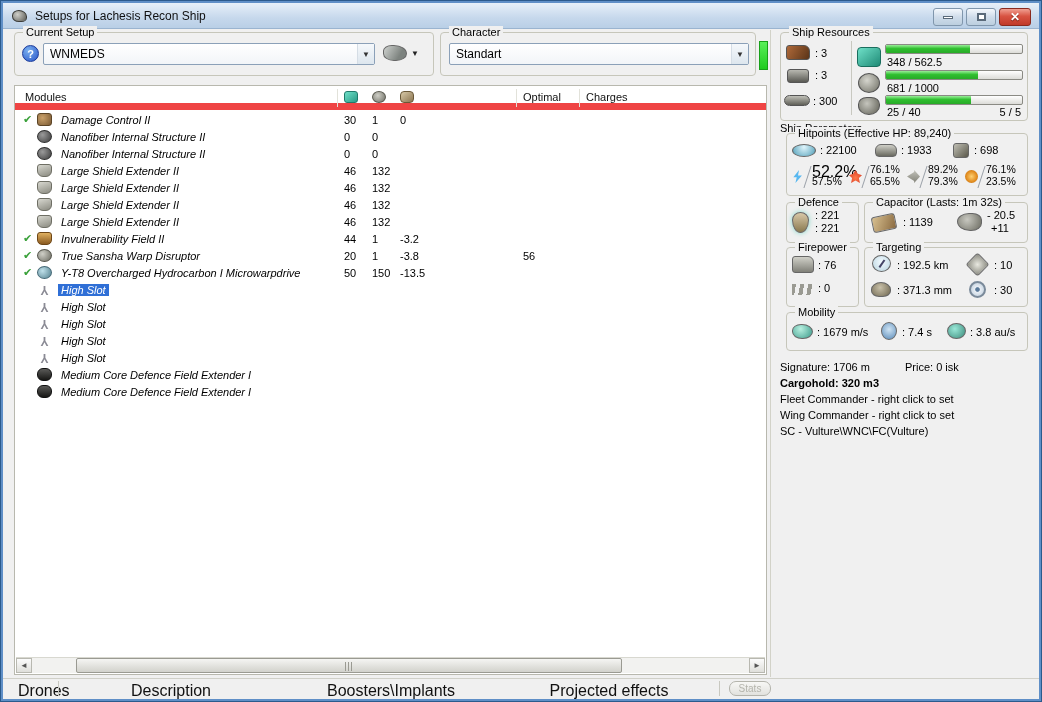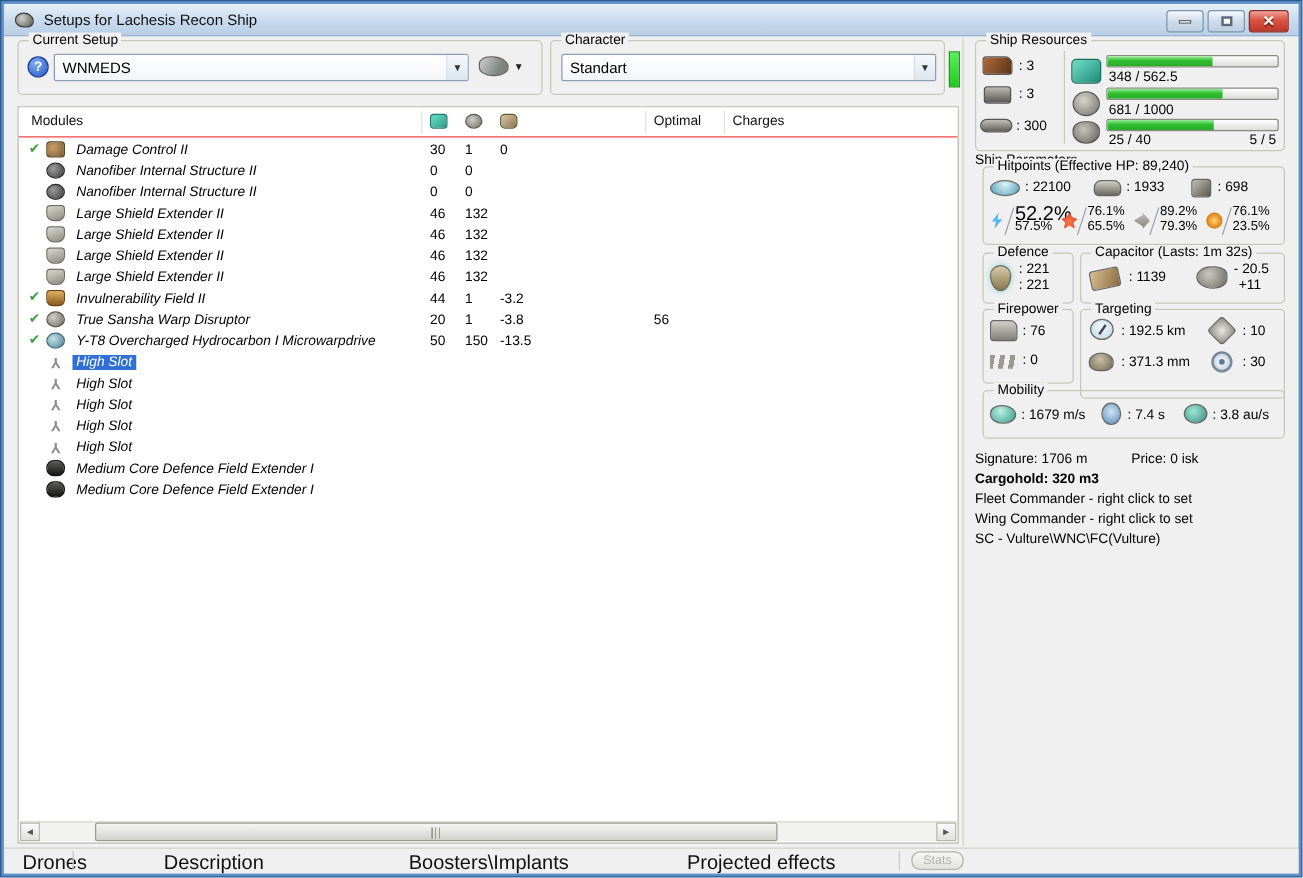--- a/index.html
+++ b/index.html
@@ -42,21 +42,21 @@
   .shipbtn { position:absolute; display:flex; align-items:center; gap:4px; }
   .ship-tool-icon { width:24px; height:16px; border-radius:40% 60% 50% 50%;
     background:linear-gradient(120deg,#cfd2cf,#7d837f 70%); border:1px solid #666; }
   .dd-arrow { font-size:8px; color:#222; }
   .char-indicator { position:absolute; left:759px; top:41px; width:9px; height:29px;
     background:linear-gradient(#5af05a,#1ecb1e); border:1px solid #18a018; }
 
   
   .modules { position:absolute; left:14px; top:85px; width:753px; height:590px;
     background:#fff; border:1px solid #b8b8ae; }
-  .mod-header { position:relative; height:24px; border-bottom:1px solid #ef4444; background:#fff; }
+  .mod-header { position:relative; height:24px; border-bottom:7px solid #ef4444; background:#fff; }
   .mod-header .h-label { position:absolute; top:5px; font-size:11px; color:#111; }
   .h-modules { left:10px; } .h-optimal { left:508px; } .h-charges { left:571px; }
   .h-sep { position:absolute; top:3px; width:1px; height:18px; background:#e2e2da; }
   .hicon { position:absolute; top:5px; width:14px; height:12px; border-radius:3px; }
   .hicon-cpu { left:329px; background:linear-gradient(140deg,#6fe0c8,#2a9a86); border:1px solid #1f7a6a; }
   .hicon-pg { left:357px; border-radius:50%; background:radial-gradient(circle at 40% 35%, #cfcfc7, #6e6e64); border:1px solid #5a5a50; }
   .hicon-cap { left:385px; background:linear-gradient(140deg,#d8c9a8,#8a7450); border:1px solid #6a5838; border-radius:4px; }
 
   .mod-rows { position:absolute; left:0; top:25px; right:0; }
   .mrow { position:relative; height:17px; display:flex; align-items:center; padding-left:8px; }
@@ -439,21 +439,21 @@
   </div>
 
   <div class="gb" style="left:786px;top:247px;width:73px;height:60px;">
     <span class="gb-label">Firepower</span>
     <span class="pic ic-turret-dps" style="left:5px;top:8px;"></span>
     <span class="rtext" style="left:31px;top:11px;">: 76</span>
     <span class="pic ic-missile" style="left:5px;top:36px;"></span>
     <span class="rtext" style="left:31px;top:34px;">: 0</span>
   </div>
 
-  <div class="gb" style="left:864px;top:247px;width:164px;height:72px;">
+  <div class="gb" style="left:864px;top:247px;width:164px;height:60px;">
     <span class="gb-label">Targeting</span>
     <span class="pic ic-range" style="left:7px;top:7px;"></span>
     <span class="rtext" style="left:32px;top:11px;">: 192.5 km</span>
     <span class="pic ic-compass" style="left:104px;top:8px;"></span>
     <span class="rtext" style="left:129px;top:11px;">: 10</span>
     <span class="pic ic-scanres" style="left:6px;top:34px;"></span>
     <span class="rtext" style="left:32px;top:36px;">: 371.3 mm</span>
     <span class="pic ic-sensor" style="left:104px;top:33px;"></span>
     <span class="rtext" style="left:129px;top:36px;">: 30</span>
   </div>

